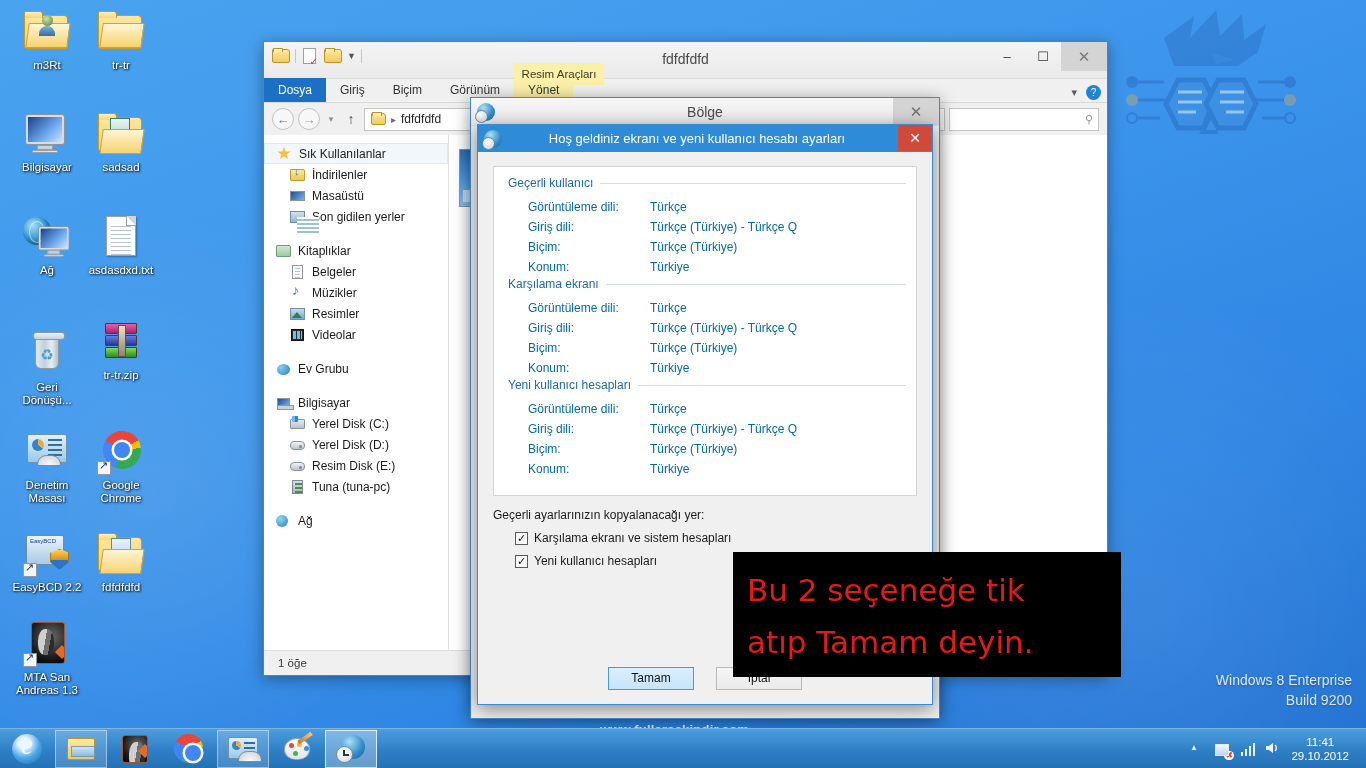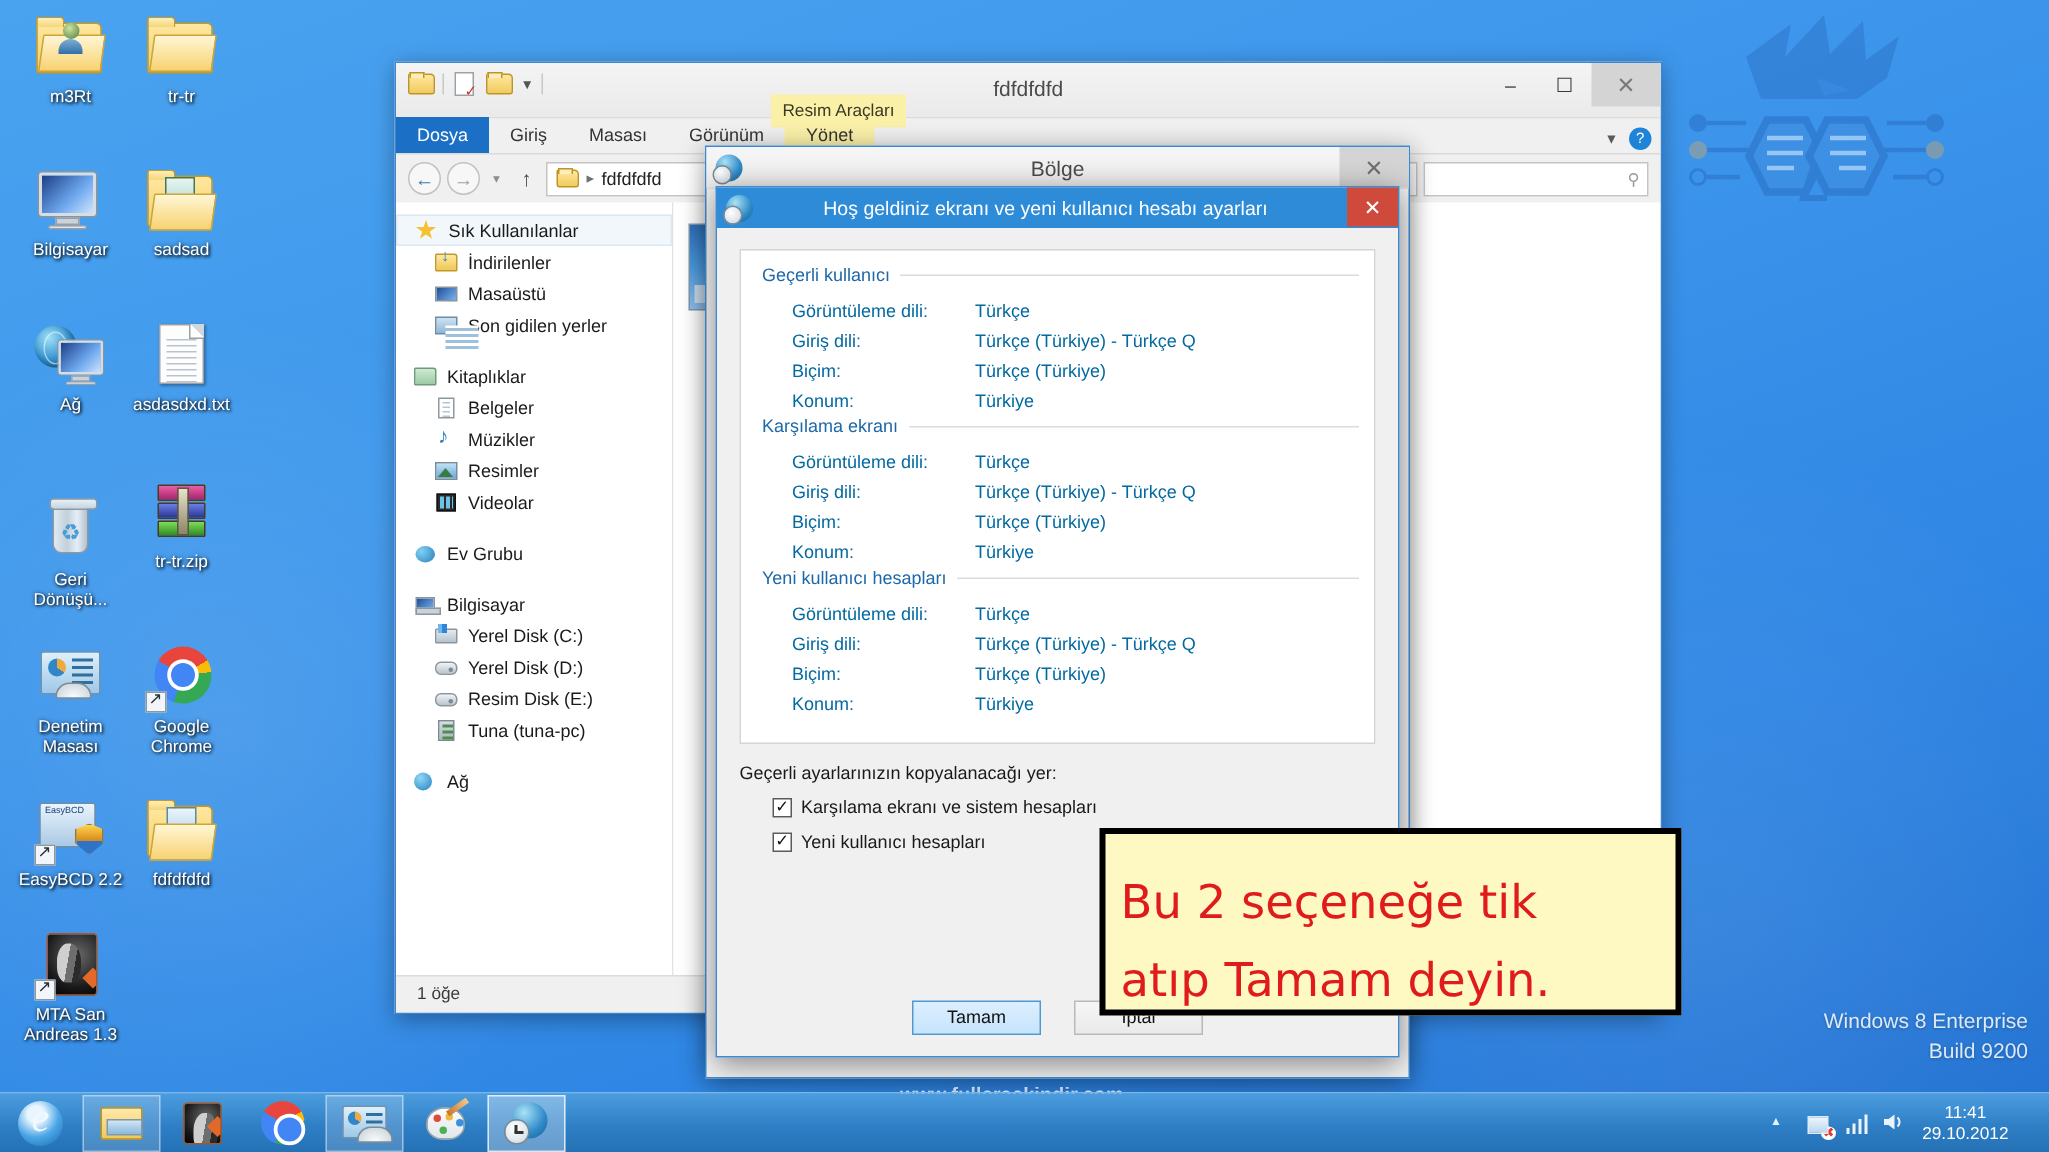--- a/index.html
+++ b/index.html
@@ -405,21 +405,21 @@
   .dlg-btn {
     width:86px; height:23px; font-size:12px; color:#111;
     display:flex; align-items:center; justify-content:center;
     background:linear-gradient(#f6f6f6,#eaeaea); border:1px solid #b9b9b9;
   }
   .dlg-btn.primary { background:linear-gradient(#dcefff,#c6e4fb); border:1px solid #4a9ad6; }
 
   
   #annotation {
     position:absolute; left:733px; top:552px; width:388px; height:125px;
-    background:#fef9c3; border:4px solid #000; padding:20px 10px 0;
+    background:#000000; border:4px solid #000; padding:8px 10px 0;
   }
   #annotation .line {
     color:#e01b1b; font-size:31px; line-height:52px; white-space:nowrap;
     font-family:"DejaVu Sans", sans-serif; font-weight:500;
   }
 
   
   #watermark {
     position:absolute; left:600px; top:722px; font-size:13px;
     color:rgba(255,255,255,.72); text-shadow:0 1px 1px rgba(0,0,0,.3);
@@ -464,21 +464,21 @@
   .tb-paint{
     position:absolute; left:2px; top:4px; width:26px; height:22px; border-radius:50% 50% 45% 45%;
     background:linear-gradient(#fdfdfd,#dfe6ec); border:1px solid #9aa4ac;
   }
   .tb-paint .d{ position:absolute; width:5px;height:5px;border-radius:50%; }
   .tb-paint:after{
     content:""; position:absolute; right:-4px; top:-3px; width:16px;height:4px;
     background:linear-gradient(90deg,#c9762b,#f0c98c); transform:rotate(-35deg);
   }
   #tb-tray {
-    margin-left:auto; display:flex; align-items:center; gap:9px; padding-right:10px;
+    margin-left:auto; display:flex; align-items:center; gap:9px; padding-right:0;
     color:#fff; font-size:11px;
   }
   .tray-ico { width:18px; height:16px; position:relative; }
   .tray-caret:after{ content:"\25B2"; position:absolute; left:3px; top:2px; font-size:8px; color:#e6f1fb; }
   .tray-net:after{
     content:""; position:absolute; left:1px; top:3px; width:12px; height:10px;
     background:linear-gradient(#eef6fd,#bcd6ee); border:1px solid #dfeaf5;
   }
   .tray-net:before{
     content:"\2716"; position:absolute; right:-2px; bottom:-3px; font-size:9px; color:#e03c31;
@@ -693,21 +693,21 @@
       <div class="win-btn">–</div>
       <div class="win-btn">☐</div>
       <div class="win-btn close">✕</div>
     </div>
   </div>
 
   <div id="ribbon-tabs">
     <div class="ctx-tab-label">Resim Araçları</div>
     <div class="rtab file">Dosya</div>
     <div class="rtab">Giriş</div>
-    <div class="rtab">Masası</div>
+    <div class="rtab">Biçim</div>
     <div class="rtab">Görünüm</div>
     <div class="rtab ctx">Yönet</div>
     <div class="ribbon-right">
       <div class="chev">▾</div>
       <div class="help-circle">?</div>
     </div>
   </div>
 
   <div id="addressbar">
     <div class="navbtn active">←</div>

